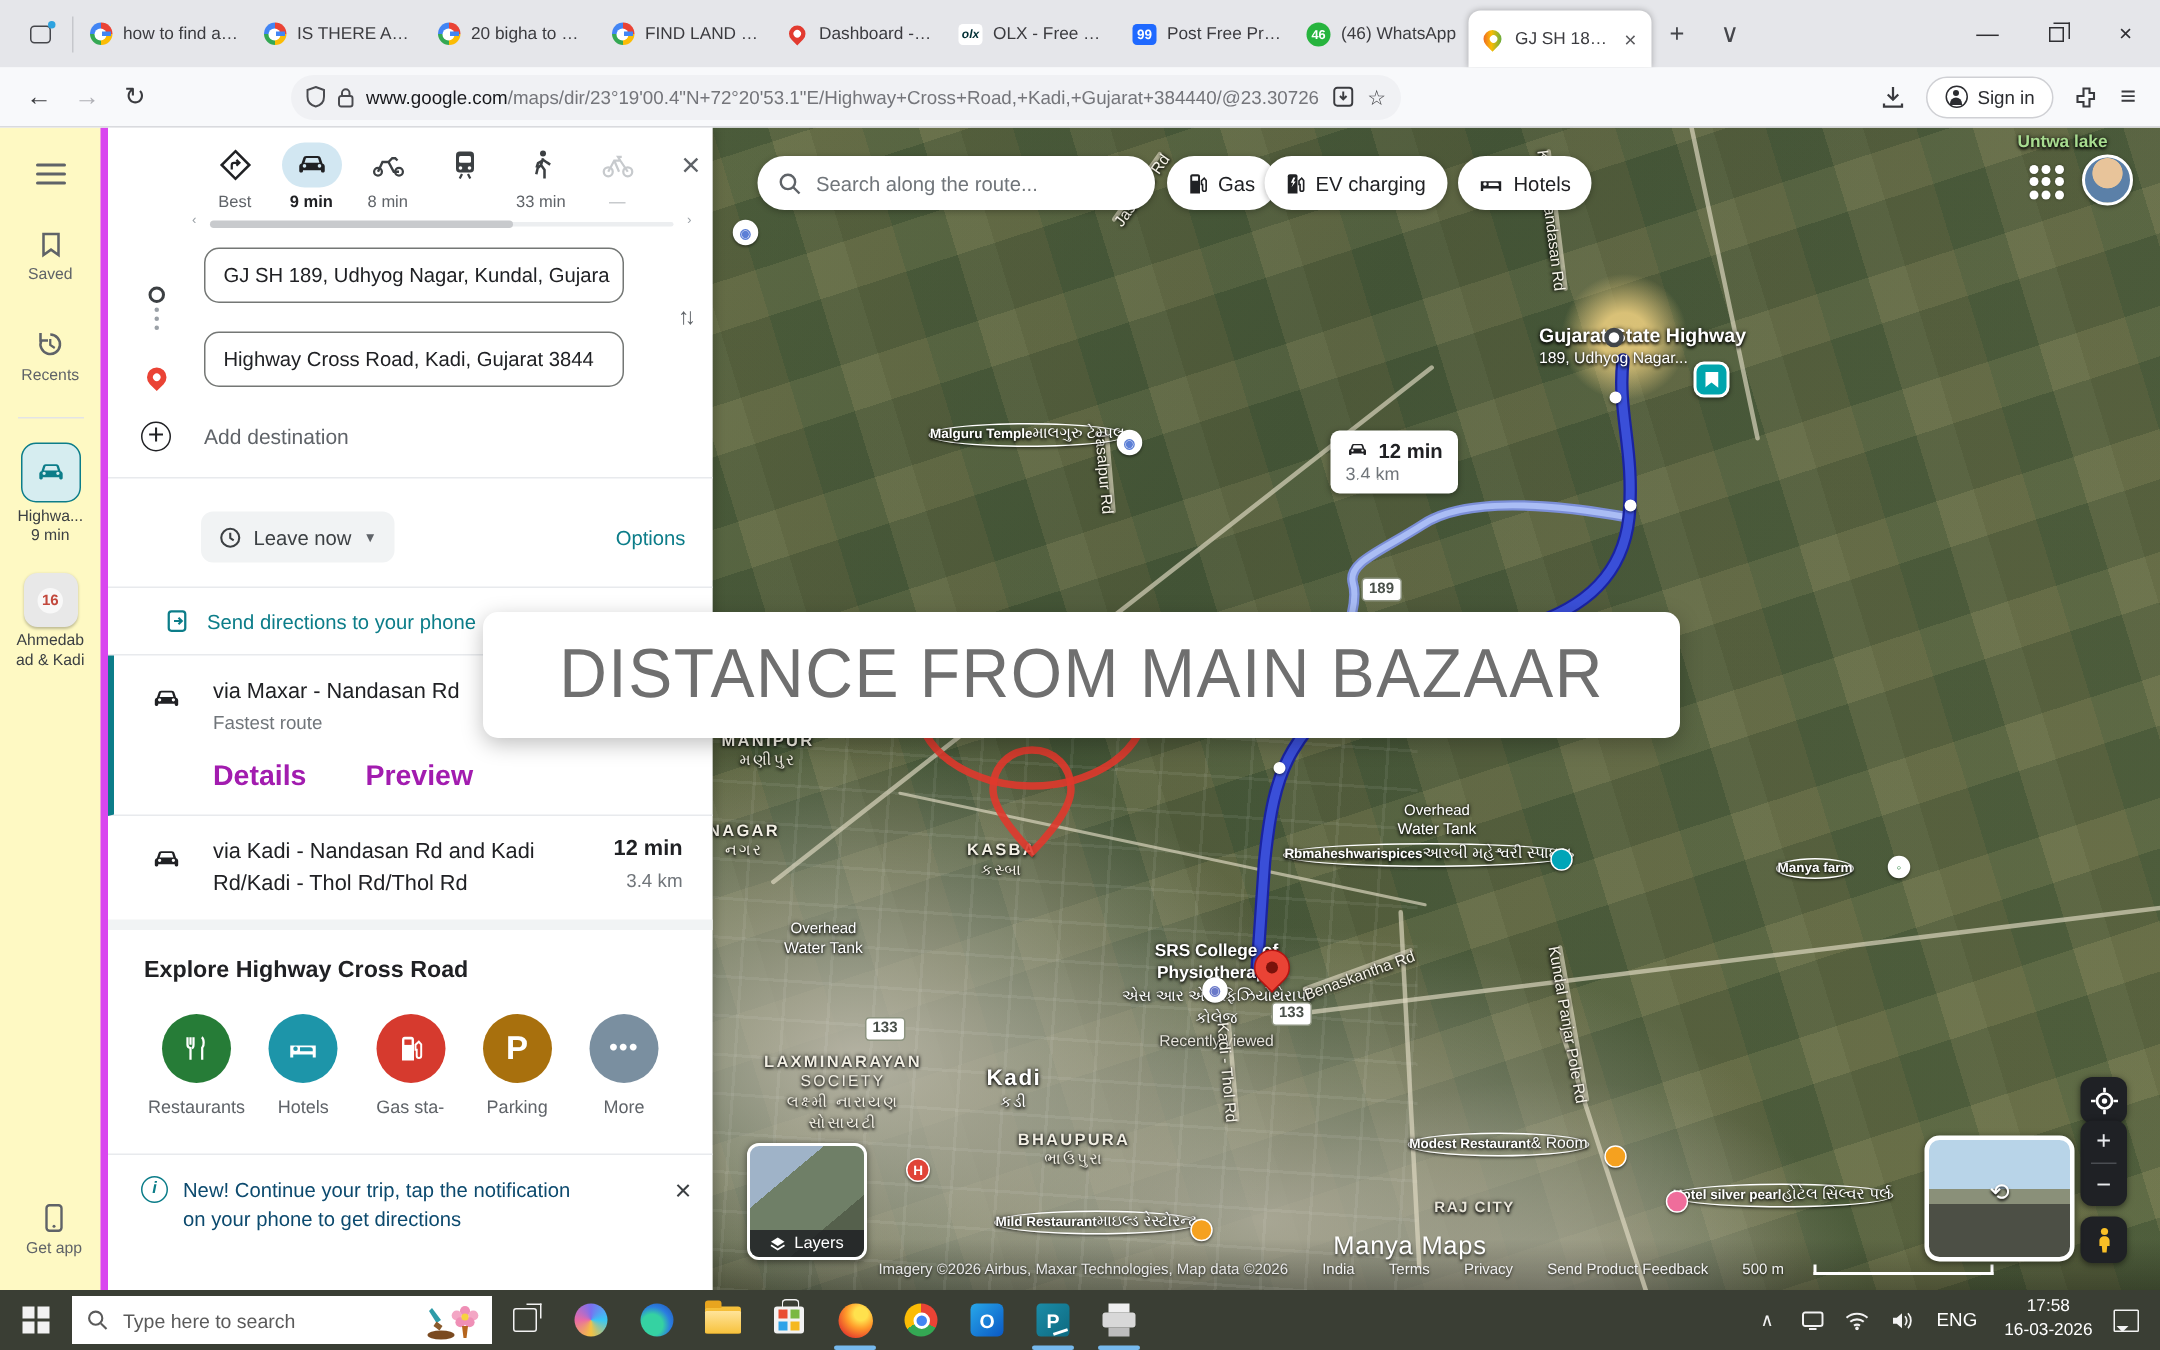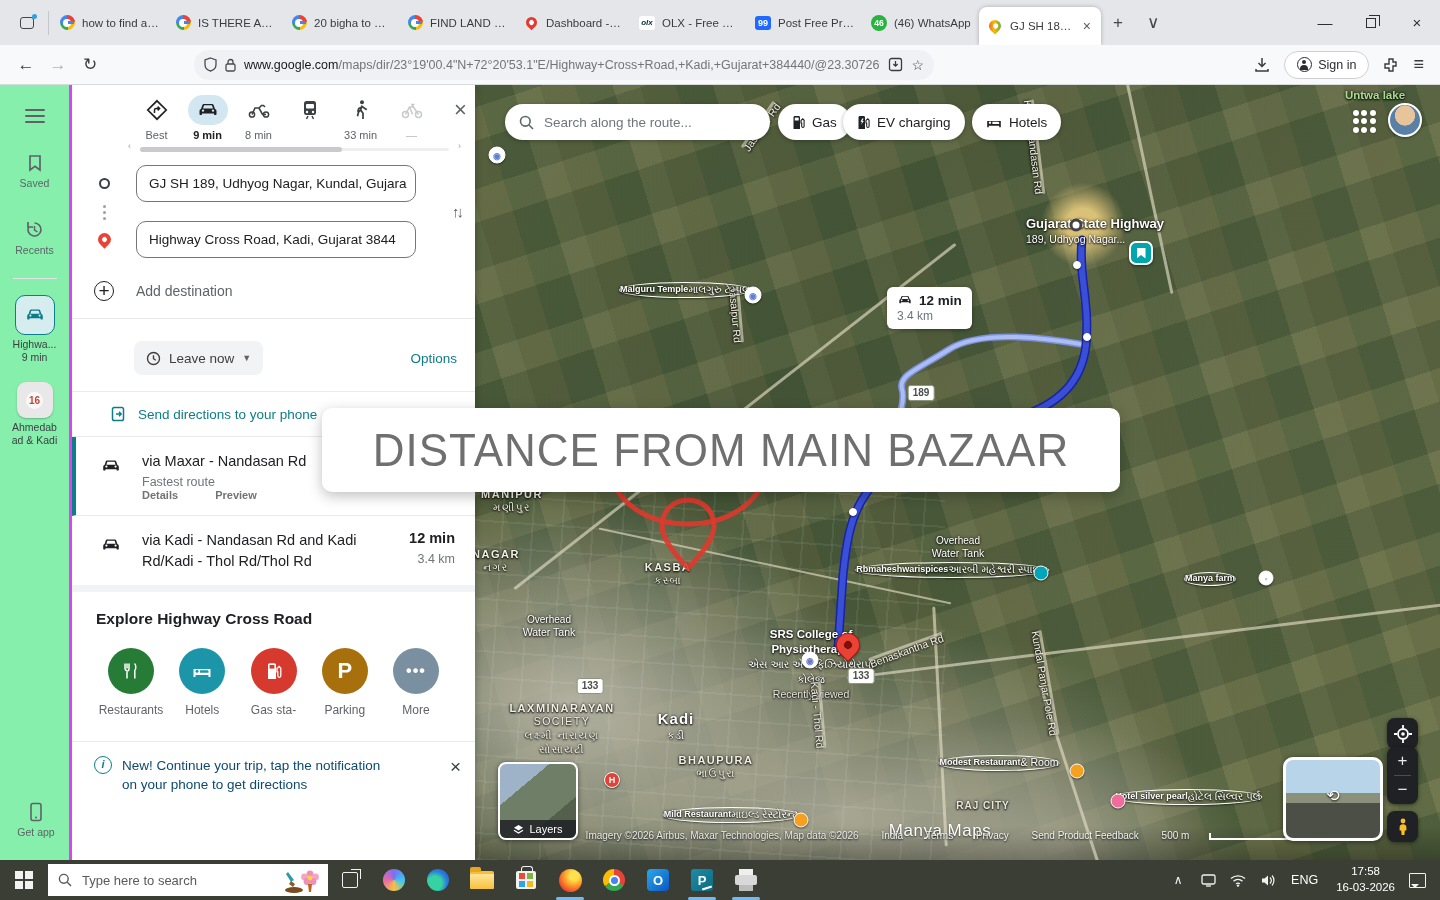--- a/index.html
+++ b/index.html
@@ -41,21 +41,21 @@
   .url{font-size:12.5px;color:#74757a;white-space:nowrap;overflow:hidden;flex:1}
   .url b{color:#17181b;font-weight:normal}
   .inbar{flex:0 0 auto;color:#3a3b3f;font-size:14px;cursor:pointer}
   .rticons{margin-left:auto;display:flex;align-items:center;gap:14px;padding-right:16px}
   .signin{display:flex;align-items:center;gap:6px;border:1px solid #cfd0d4;border-radius:15px;height:28px;padding:0 12px;font-size:12.5px;color:#2b2c30;cursor:pointer;background:#fff}
   .av-c{width:15px;height:15px;border-radius:50%;border:1.5px solid #2b2c30;position:relative}
   .av-c::before{content:"";position:absolute;left:3.5px;top:2px;width:4px;height:4px;border-radius:50%;background:#2b2c30}
   .av-c::after{content:"";position:absolute;left:1.5px;top:7px;width:8px;height:5px;border-radius:4px 4px 0 0;background:#2b2c30}
 
   
-  .rail{position:absolute;left:0;top:85px;width:72px;height:775px;background:#86efac;z-index:21;border-right:3px solid #d946ef;text-align:center}
+  .rail{position:absolute;left:0;top:85px;width:72px;height:775px;background:#fef9c3;z-index:21;border-right:5px solid #d946ef;text-align:center}
   .burger{margin:24px auto 0;width:20px;cursor:pointer}
   .burger i{display:block;height:2px;background:#5f6368;margin:4px 0;border-radius:1px}
   .ritem{margin-top:30px;color:#5f6368;font-size:10.5px;cursor:pointer}
   .ritem svg{display:block;margin:0 auto 4px}
   .rdiv{width:44px;height:1px;background:#e3e4e6;margin:22px auto 0}
   .rtile{width:40px;height:40px;border-radius:10px;background:#d6edf0;border:1.5px solid #0c7d89;margin:16px auto 3px;display:flex;align-items:center;justify-content:center;cursor:pointer}
   .rlbl{font-size:10.5px;color:#3c4043;line-height:1.25}
   .ptile{width:36px;height:36px;border-radius:9px;background:#e8e8e8;margin:18px auto 3px;position:relative;display:flex;align-items:center;justify-content:center;cursor:pointer;box-shadow:0 1px 2px rgba(0,0,0,.25)}
   .ptile .b16{position:absolute;font-size:10px;font-weight:bold;color:#c2483c;background:rgba(255,255,255,.7);border-radius:50%;width:17px;height:17px;line-height:17px}
   .getapp{position:absolute;left:0;bottom:22px;width:72px;color:#5f6368;font-size:10.5px;cursor:pointer}
@@ -69,21 +69,21 @@
   .mode.sel .mico{background:#d2e7f2}
   .mlab{font-size:11px;color:#5f6368;margin-top:4px}
   .mode.sel .mlab{color:#202124;font-weight:bold}
   .pclose{margin-left:14px;font-size:22px;color:#5f6368;cursor:pointer;line-height:30px}
   .hscroll{position:relative;height:8px;margin:4px 18px 0 60px}
   .hscroll .trk{position:absolute;left:8px;right:8px;top:3px;height:3px;background:#eceef0;border-radius:2px}
   .hscroll .thmb{position:absolute;left:8px;width:62%;top:2px;height:5px;background:#c8cacd;border-radius:3px}
   .hscroll .ar{position:absolute;top:-4px;font-size:9px;color:#9aa0a6}
   .hscroll .ar.l{left:-4px}.hscroll .ar.r{right:-4px}
 
-  .iorow{display:flex;align-items:center;margin-top:12px}
+  .iorow{display:flex;align-items:flex-end;margin-top:12px}
   .iomark{width:64px;text-align:center}
   .iobox{width:280px;height:37px;border:1px solid #747775;border-radius:10px;display:flex;align-items:center;padding:0 12px;font-size:13.5px;color:#202124;white-space:nowrap;overflow:hidden;cursor:text;background:#fff}
   .origin-dot{width:11px;height:11px;border-radius:50%;border:2.5px solid #3c4043;margin:0 auto}
   .vdots{height:16px;color:#9aa0a6;font-size:13px;line-height:5px;text-align:center;width:64px;letter-spacing:0}
   .vdots i{display:block;width:3px;height:3px;border-radius:50%;background:#9aa0a6;margin:3px auto}
   .destpin{width:13px;height:13px;border-radius:50% 50% 50% 0;transform:rotate(-45deg);background:#ea4335;margin:0 auto;position:relative}
   .destpin::after{content:"";position:absolute;inset:4px;border-radius:50%;background:#fff}
   .swap{position:absolute;right:14px;top:118px;color:#5f6368;font-size:15px;cursor:pointer;letter-spacing:-3px}
   .adddest{display:flex;align-items:center;margin-top:22px;color:#5f6368;font-size:14px;cursor:pointer}
   .adddest .plus{width:64px;text-align:center;font-size:19px;color:#202124}
@@ -96,21 +96,21 @@
   .pdiv{height:1px;background:#e8eaed;margin-top:16px}
   .sendrow{display:flex;align-items:center;gap:12px;padding:14px 18px 14px 38px;font-size:13.5px;color:#0c7d89;cursor:pointer;border-bottom:1px solid #e8eaed}
   .sendrow .cpl{margin-left:auto;display:flex;gap:7px;align-items:center}
 
   .route{position:relative;padding:14px 18px 14px 70px;cursor:pointer}
   .route.sel{border-left:4px solid #0c7d89;padding-left:66px;border-bottom:1px solid #e8eaed}
   .route .caric{position:absolute;left:28px;top:18px}
   .route.sel .caric{left:24px}
   .rvia{font-size:14.5px;color:#202124;line-height:1.4;padding-right:70px}
   .rnote{font-size:12.5px;color:#70757a;margin-top:4px}
-  .rlinks{font-size:11px;color:#737373;font-weight:bold}
+  .rlinks{margin-top:18px;font-size:19px;color:#a21caf;font-weight:bold}
   .rlinks span{margin-right:34px;cursor:pointer}
   .rtime{position:absolute;right:20px;top:14px;font-size:14.5px;color:#202124;font-weight:bold;text-align:right}
   .rdist{position:absolute;right:20px;top:36px;font-size:12.5px;color:#70757a;text-align:right}
 
   .explore{border-top:7px solid #f1f3f4;padding:18px 0 10px}
   .extitle{font-size:15.5px;font-weight:bold;color:#202124;padding-left:24px}
   .exrow{display:flex;justify-content:space-between;padding:20px 26px 8px}
   .exitem{text-align:center;font-size:12px;color:#5f6368;cursor:pointer;width:66px}
   .excirc{width:46px;height:46px;border-radius:50%;margin:0 auto 9px;display:flex;align-items:center;justify-content:center;color:#fff}
   .notif{border-top:1px solid #e8eaed;display:flex;align-items:flex-start;gap:10px;padding:14px 14px 14px 22px;margin-top:6px}
@@ -175,21 +175,21 @@
   .zoomstack{position:absolute;right:22px;top:662px;width:31px;background:#1f2125;border-radius:8px;z-index:8;box-shadow:0 1px 4px rgba(0,0,0,.5)}
   .zbtn{height:28px;display:flex;align-items:center;justify-content:center;color:#e8eaed;font-size:17px;cursor:pointer}
   .zdiv{height:1px;background:#4a4d52;margin:0 7px}
   .svthumb{position:absolute;left:808px;top:672px;width:100px;height:84px;border:3px solid #fff;border-radius:10px;z-index:8;cursor:pointer;overflow:hidden;
     background:linear-gradient(#b8d4e8 0 42%,#8a9079 42% 55%,#4c4f45 55%);box-shadow:0 1px 5px rgba(0,0,0,.5)}
   .svthumb .rot{position:absolute;left:50%;top:45%;transform:translate(-50%,-50%);color:#fff;font-size:16px;text-shadow:0 1px 2px #000}
   .layersbox{position:absolute;left:23px;top:677px;width:80px;height:78px;border:2px solid #fff;border-radius:8px;z-index:8;cursor:pointer;overflow:hidden;
     background:linear-gradient(140deg,#9fb3c8 0 30%,#6f7f67 30% 70%,#55604c 70%);box-shadow:0 1px 5px rgba(0,0,0,.5)}
   .layersbox .lbl{position:absolute;left:0;bottom:0;width:100%;background:rgba(32,33,36,.85);color:#fff;font-size:11px;text-align:center;padding:3px 0;display:flex;align-items:center;justify-content:center;gap:5px}
   .attrib{position:absolute;left:0;bottom:4px;width:100%;text-align:center;z-index:7;color:#f2f2f2;font-size:10px;text-shadow:0 1px 2px rgba(0,0,0,.9);white-space:nowrap;pointer-events:none}
-  .attrib span{margin:16px 10px;pointer-events:auto;cursor:pointer}
+  .attrib span{margin:6px 10px;pointer-events:auto;cursor:pointer}
   .attrib .im{color:#e8e8e8}
   .scalebar{display:inline-block;width:120px;height:7px;border:2px solid #fff;border-top:none;margin-left:4px;vertical-align:middle}
 
   
   .wmbox{position:absolute;left:322px;top:408px;width:798px;height:84px;background:#fff;border-radius:10px;z-index:25;box-shadow:0 4px 14px rgba(0,0,0,.25);display:flex;align-items:center;justify-content:center}
   .wmtext{font-size:44px;color:#6f6f6f;letter-spacing:1px;transform:scaleY(1.05);white-space:nowrap}
 
   
   .taskbar{position:absolute;left:0;top:860px;width:1440px;height:40px;background:#3a3e34;z-index:40;display:flex;align-items:center;color:#fff}
   .startbtn{width:48px;height:40px;display:grid;grid-template-columns:8px 8px;grid-template-rows:8px 8px;gap:1.5px;place-content:center;cursor:pointer}

